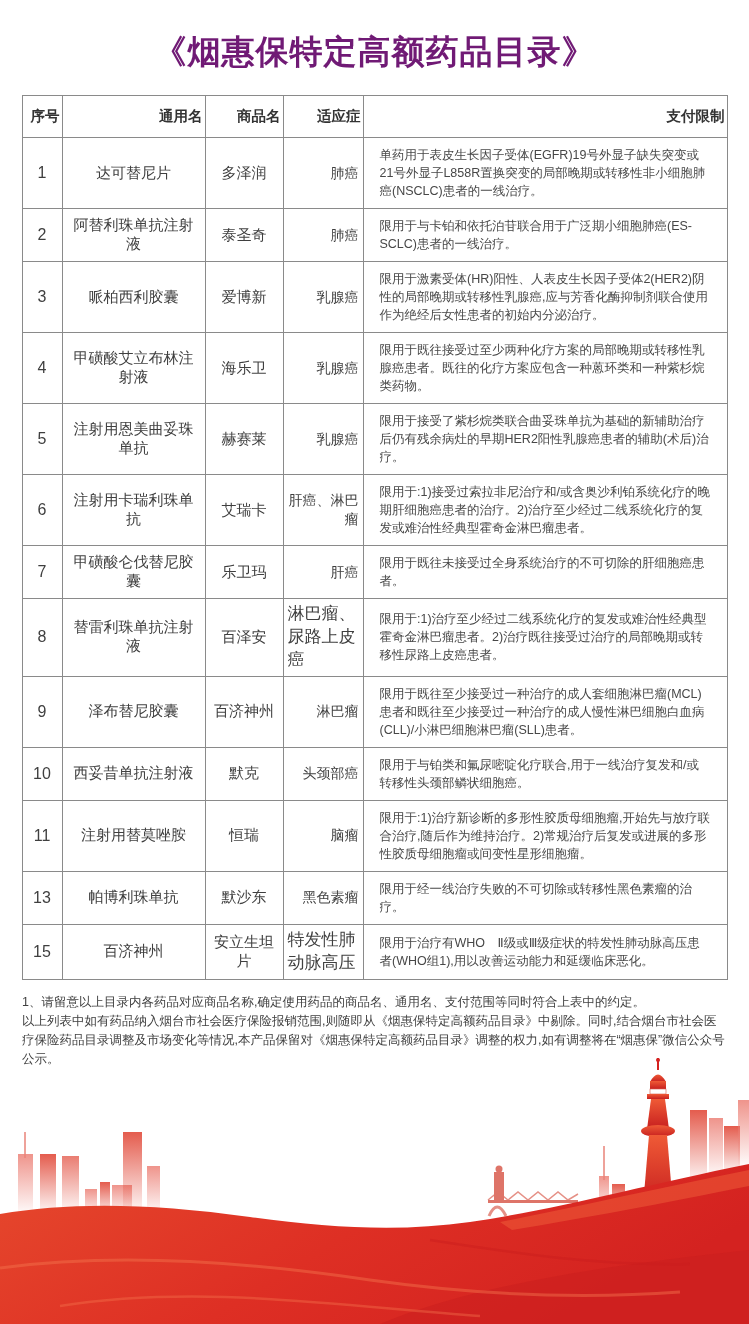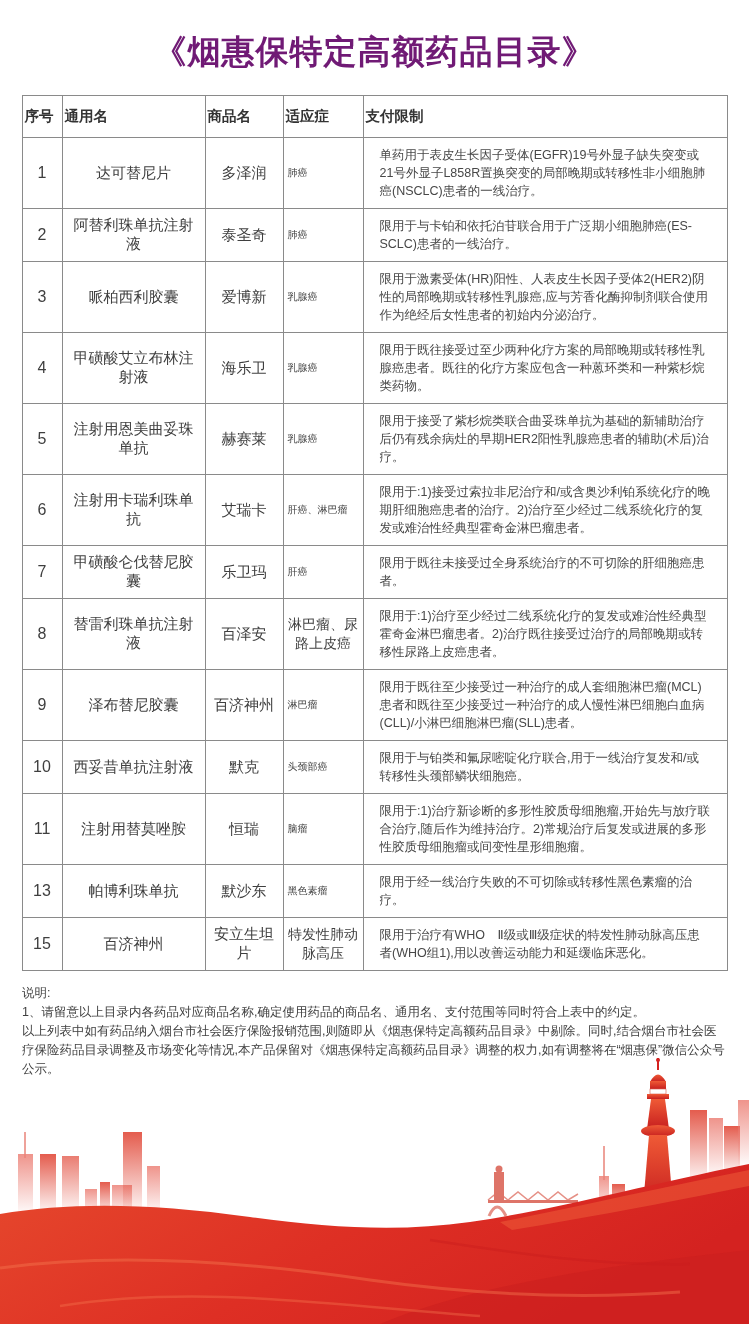--- a/index.html
+++ b/index.html
@@ -28,33 +28,33 @@
   }
   .drug-table th, .drug-table td {
     border:1px solid #8a8a8a;
     vertical-align:middle;
   }
   .drug-table th {
     font-size:14.5px;
     font-weight:700;
     color:#333;
     padding:11px 2px;
-    text-align:left;
+    text-align:right;
   }
   .drug-table td { height:46px; padding:4px; color:#3f3f3f; }
   .drug-table col.w-no  { width:40px; }
   .drug-table col.w-gen { width:143px; }
   .drug-table col.w-br  { width:78px; }
   .drug-table col.w-ind { width:80px; }
   .drug-table col.w-res { width:364px; }
   .drug-table td.c0 { text-align:center; font-size:16px; }
   .drug-table td.c1 { text-align:center; font-size:15px; padding:4px 6px; }
   .drug-table td.c2 { text-align:center; font-size:15px; }
-  .drug-table td.c3 { text-align:left; font-size:10px; line-height:1.35; }
-  .drug-table td.c3.long { font-size:14px; text-align:center; padding:4px 4px; }
+  .drug-table td.c3 { text-align:right; font-size:14px; line-height:1.35; }
+  .drug-table td.c3.long { font-size:17px; text-align:left; padding:4px 4px; }
   .drug-table td.c4 {
     text-align:left;
     font-size:12.5px;
     line-height:18px;
     padding:8px 16px;
     color:#474747;
   }
   .notes {
     width:705px;
     margin:13px auto 0 auto;
@@ -184,21 +184,20 @@
         <td class="c0">15</td>
         <td class="c1">百济神州</td>
         <td class="c2">安立生坦片</td>
         <td class="c3 long">特发性肺动脉高压</td>
         <td class="c4">限用于治疗有WHO　Ⅱ级或Ⅲ级症状的特发性肺动脉高压患者(WHO组1),用以改善运动能力和延缓临床恶化。</td>
       </tr>
     </tbody>
 </table>
 
 <div class="notes">
-  <p class="note-line">说明:</p>
   <p class="note-line">1、请留意以上目录内各药品对应商品名称,确定使用药品的商品名、通用名、支付范围等同时符合上表中的约定。</p>
   <p class="note-line">以上列表中如有药品纳入烟台市社会医疗保险报销范围,则随即从《烟惠保特定高额药品目录》中剔除。同时,结合烟台市社会医疗保险药品目录调整及市场变化等情况,本产品保留对《烟惠保特定高额药品目录》调整的权力,如有调整将在“烟惠保”微信公众号公示。</p>
 </div>
 
 <svg class="bottom-decoration" viewBox="0 0 749 270" xmlns="http://www.w3.org/2000/svg" aria-hidden="true">
   <defs>
     <linearGradient id="bldg" x1="0" y1="0" x2="0" y2="1">
       <stop offset="0" stop-color="#e14a3a" stop-opacity="0.9"></stop>
       <stop offset="1" stop-color="#e14a3a" stop-opacity="0"></stop>
     </linearGradient>

